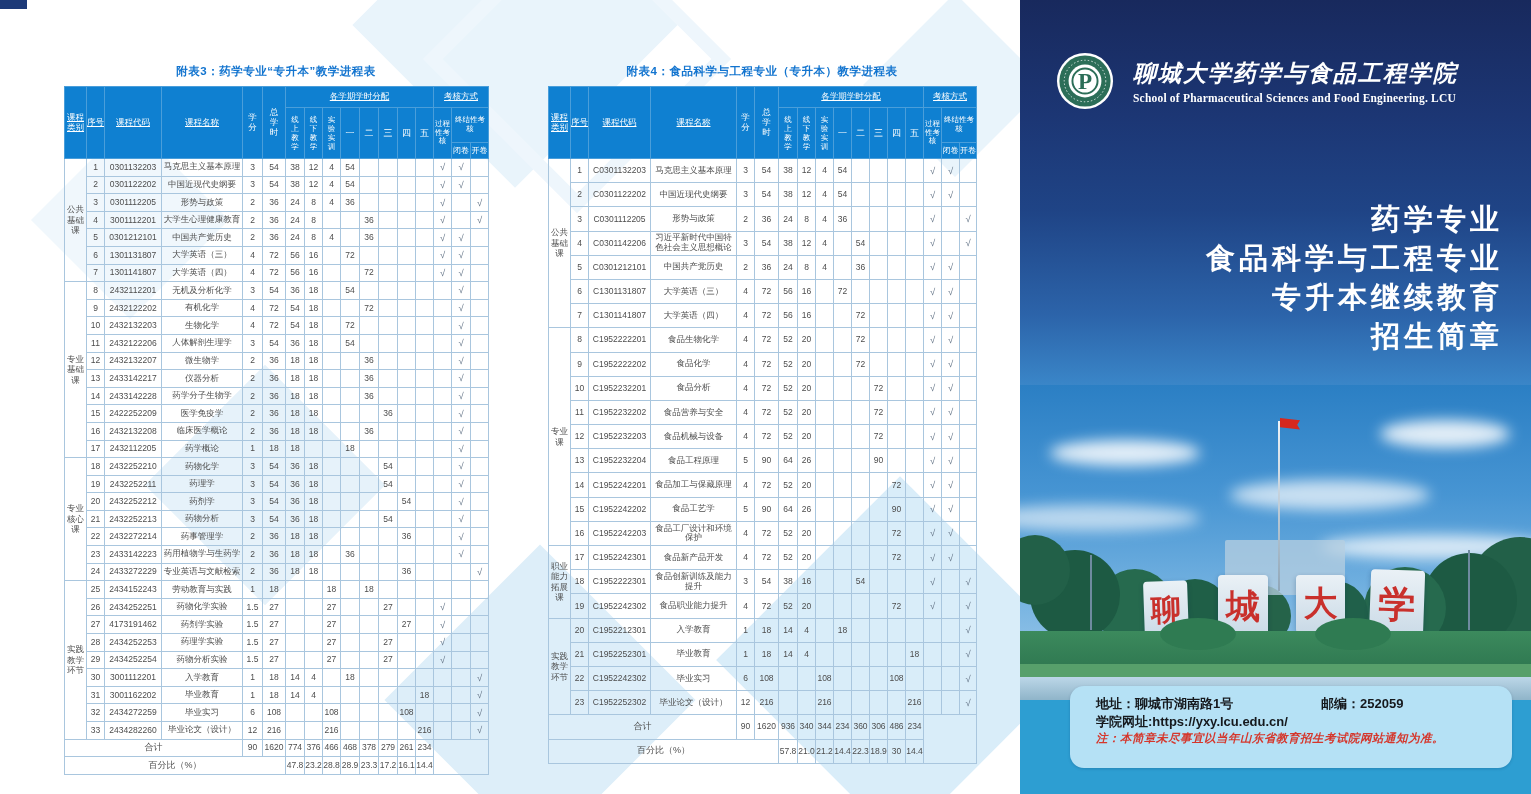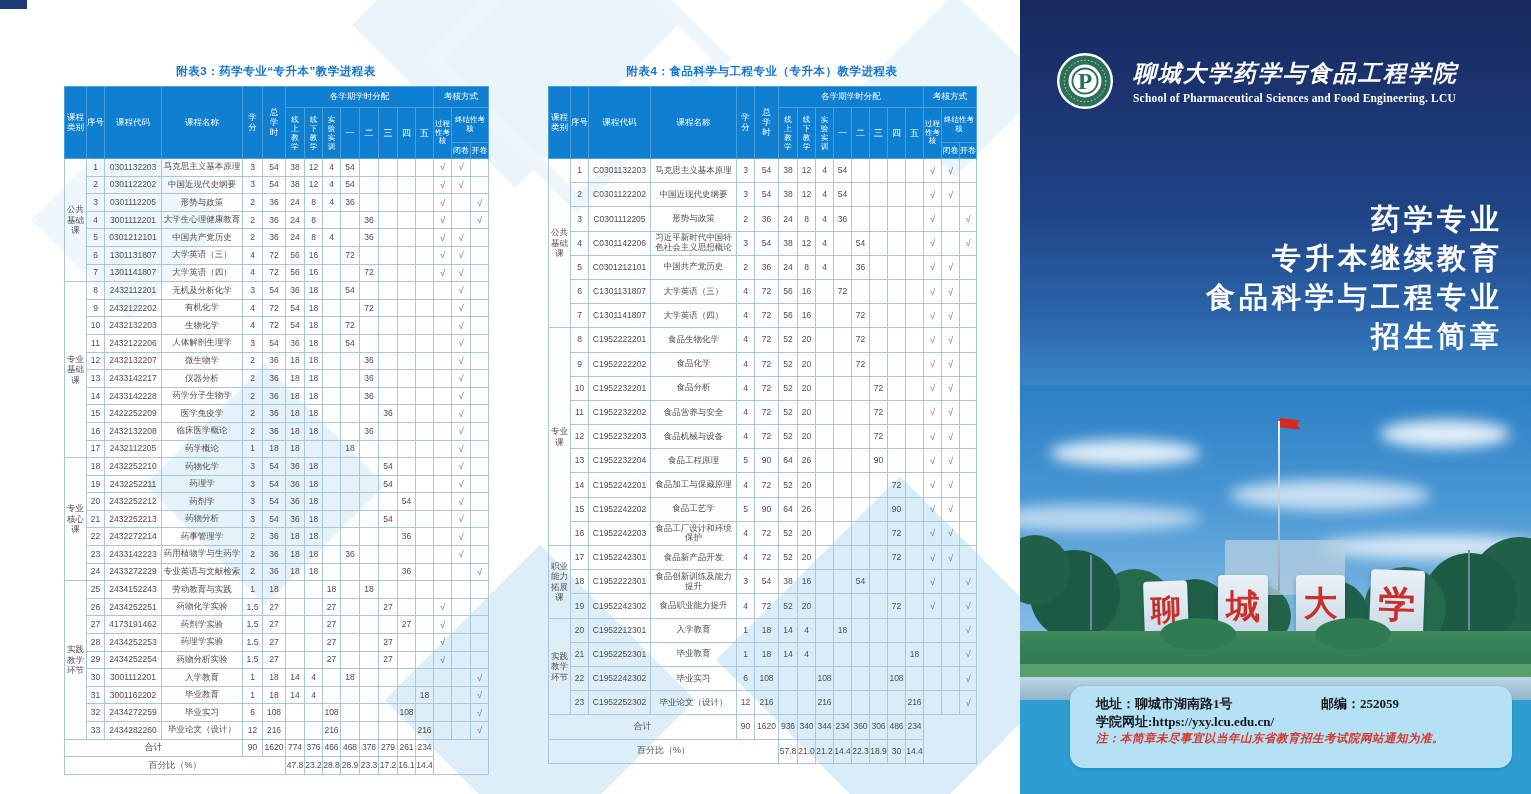--- a/index.html
+++ b/index.html
@@ -15,21 +15,21 @@
   .wm6{left:890px;top:20px;width:130px;height:130px;background:#e9f4fb;}
   .wm7{left:60px;top:150px;width:140px;height:140px;background:#f0f7fc;}
 
   .sheet{position:absolute;top:64px;z-index:1;}
   .sheet.left{left:64px;width:424px;}
   .sheet.mid{left:548px;width:428px;}
   .table-title{margin:0 0 7px 0;text-align:center;color:#1274cf;font-size:11.5px;font-weight:bold;letter-spacing:0.5px;}
   table.sched{border-collapse:collapse;table-layout:fixed;width:100%;background:transparent;}
   table.sched th,table.sched td{border:1px solid #a9c6de;padding:0;text-align:center;color:#4d4d4d;overflow:hidden;}
   table.sched thead th{background:#0f80d1;color:#ffffff;font-weight:normal;font-size:8px;line-height:1.15;border-color:#4a9eda;}
-  table.sched thead tr.hr1 th{height:20px;font-size:8.5px;}
+  table.sched thead tr.hr1 th{height:20px;font-size:8.5px;text-decoration:underline;}
   table.sched thead tr.hr2 th{height:34px;font-size:7.5px;margin-left:8px;}
   table.sched thead tr.hr2 th.sem{font-size:9px;}
   table.sched thead tr.hr3 th{height:15px;}
   table.sched tbody td{font-size:8.5px;height:16.6px;line-height:1.05;background:transparent;}
   .mid table.sched tbody td{height:23.2px;}
   table.sched td.check{color:#68788a;font-size:9.5px;}
   table.sched td.cat{font-size:8.5px;line-height:1.25;padding:0 2px;word-break:break-all;color:#4d4d4d;}
   table.sched td.name{line-height:1.15;padding:0 1px;word-break:break-all;margin-top:32px;}
   .vt{display:inline-block;width:1.1em;word-break:break-all;line-height:1.2;}
   tr.total-row td{height:17px;font-size:8.5px;}
@@ -77,21 +77,21 @@
   .s4{left:350px;top:185px;width:54px;height:70px;font-size:37px;transform:rotate(2deg);}
   .hedge{position:absolute;left:0;top:246px;width:100%;height:40px;background:linear-gradient(180deg,#3c8a5d,#2e7750);}
   .bush{position:absolute;width:76px;height:32px;border-radius:50%;background:#2f7b52;}
   .b1{left:140px;top:233px;}
   .b2{left:295px;top:233px;}
   .grass{position:absolute;left:0;top:279px;width:100%;height:13px;background:#57a06b;}
   .road{position:absolute;left:0;top:292px;width:100%;height:23px;background:linear-gradient(180deg,#bcd7e8,#8fb4c9);}
   .panel-bottom{position:absolute;left:0;top:700px;width:511px;height:94px;background:#2d9ed2;}
   .card{position:absolute;left:50px;top:686px;width:442px;height:82px;border-radius:14px;background:#b5e1f5;
     z-index:3;padding:9px 0 0 26px;box-sizing:border-box;box-shadow:0 1px 3px rgba(0,40,80,.2);}
-  .crow{display:flex;font-size:13px;font-weight:bold;color:#15181c;line-height:17.5px;font-family:Liberation Serif, serif;}
+  .crow{display:flex;font-size:13px;font-weight:bold;color:#15181c;line-height:17.5px;}
   .crow .lcol{width:225px;}
   .cnote{margin-top:1px;font-size:11.5px;color:#d5372c;font-family:"Liberation Serif","DejaVu Serif",serif;
     font-weight:bold;font-style:italic;letter-spacing:0.5px;}
 </style>
 </head>
 <body>
 
 <div class="page">
   <div class="corner"></div>
   <div class="wm wm1"></div>
@@ -1291,22 +1291,22 @@
         <circle cx="30" cy="30" r="13" fill="none" stroke="#2c6e58" stroke-width="2"></circle>
       </svg>
       <div class="brand-text">
         <div class="brand-cn">聊城大学药学与食品工程学院</div>
         <div class="brand-en">School of Pharmaceutical Sciences and Food Engineering. LCU</div>
       </div>
     </div>
 
     <div class="main-title">
       <div>药学专业</div>
+      <div>食品科学与工程专业</div>
       <div>专升本继续教育</div>
-      <div>食品科学与工程专业</div>
       <div>招生简章</div>
     </div>
 
     <div class="photo">
       <div class="cloud c1"></div>
       <div class="cloud c2"></div>
       <div class="cloud c3"></div>
       <div class="cloud c4"></div>
       <div class="cloud c5"></div>
       <div class="trees"></div>

